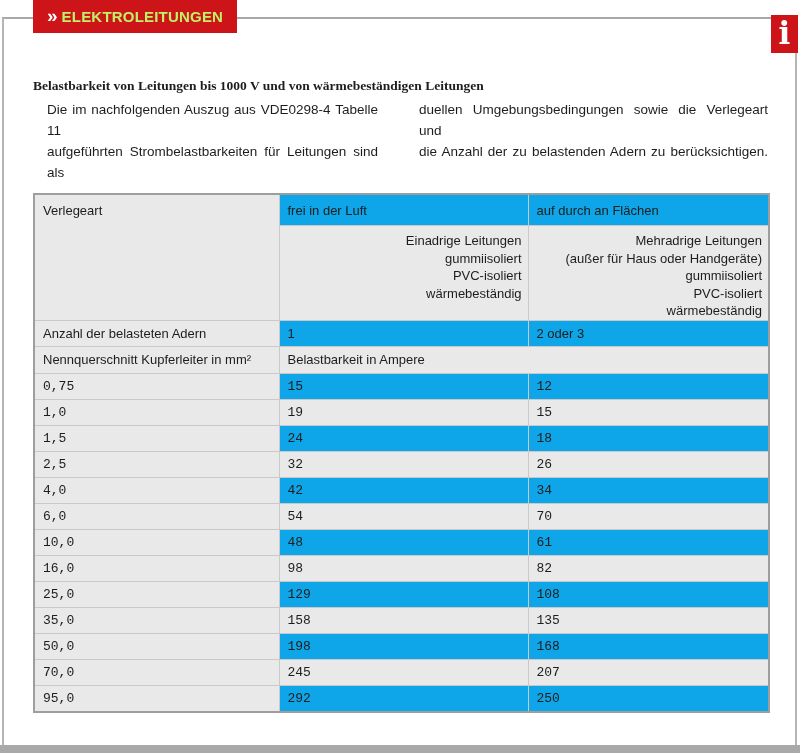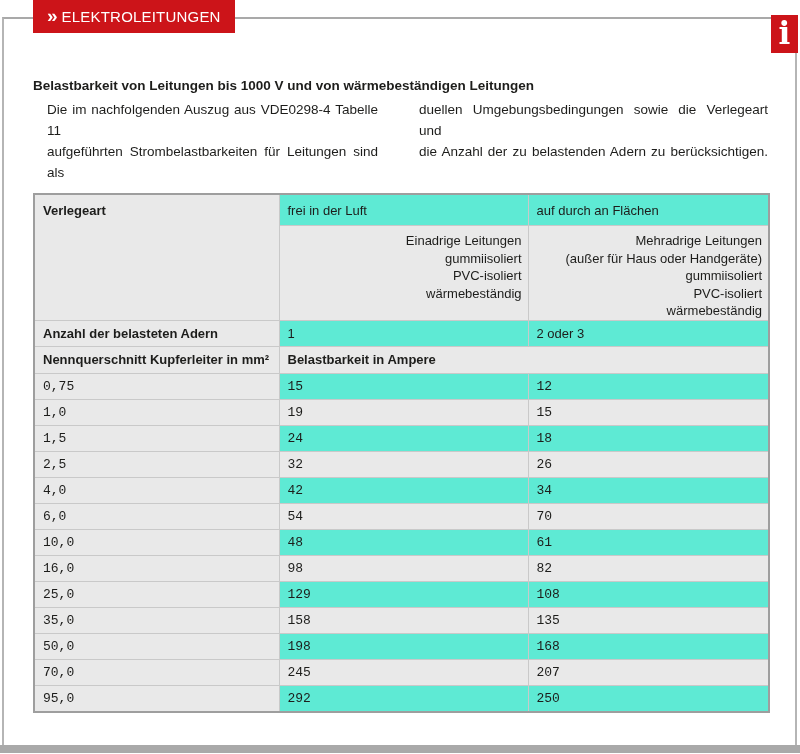--- a/index.html
+++ b/index.html
@@ -19,57 +19,57 @@
   
   .banner{
     position:absolute;left:33px;top:0;height:33px;background:#cc1419;
     display:flex;align-items:center;padding:0 14px;z-index:3;
   }
   .banner .chev{
     color:#ffffff;font-weight:bold;font-size:19px;line-height:1;margin-right:6px;
     letter-spacing:-2px;transform:translateY(-1px);
   }
   .banner .lbl{
-    color:#ffffff;font-weight:normal;font-size:15px;letter-spacing:0.2px;white-space:nowrap;
+    color:#bef264;font-weight:bold;font-size:15px;letter-spacing:0.2px;white-space:nowrap;
   }
   
   .info-box{
     position:absolute;left:771px;top:15px;width:27px;height:38px;background:#cc1419;z-index:3;
     display:flex;align-items:center;justify-content:center;
   }
   .info-box .glyph{
     color:#ffffff;font-family:"DejaVu Serif", serif;font-weight:bold;font-size:31px;
     line-height:1;transform:translateY(-1px);
   }
   
   .intro-title{
     position:absolute;left:33px;top:78px;width:735px;
-    font-size:13.5px;font-weight:bold;
+    font-size:13.5px;font-weight:bold;font-family:Liberation Serif, serif;
   }
   .intro-cols{
     position:absolute;left:33px;top:99px;width:735px;display:flex;
   }
   .intro-col-left{width:345px;margin-right:27px;}
   .intro-col-right{width:363px;}
   .pline{font-size:13.5px;line-height:21px;margin-left:14px;}
   .jline{text-align:justify;text-align-last:justify;}
   .lline{text-align:left;}
   
   table.main{
     position:absolute;left:33px;top:193px;width:735px;
     border-collapse:collapse;table-layout:fixed;
     border:2px solid #9e9e9e;z-index:2;background:#ffffff;
   }
   table.main td{
     border:1px solid #c9c9c9;padding:0 6px 0 8px;font-size:13px;
     vertical-align:middle;text-align:left;overflow:hidden;
   }
   td.c-gray{background:#e9e9e9;}
-  td.c-white{background:#5eead4;}
-  td.bold{font-weight:bold;}
+  td.c-white{background:#0ea5e9;}
+  td.bold{font-weight:normal;}
   tr.r-head1 td{height:30px;}
   tr.r-head2 td{height:86px;vertical-align:top;padding-top:6px;text-align:right;}
   tr.r-head2 .ml{line-height:17.5px;}
   tr.r-adern td{height:25px;}
   tr.r-quer td{height:26px;}
   tr.r-data td{height:25px;font-family:Liberation Mono, monospace;}
   .col-w1{width:245px;}
   .col-w2{width:249px;}
   .col-w3{width:241px;}
 </style>

